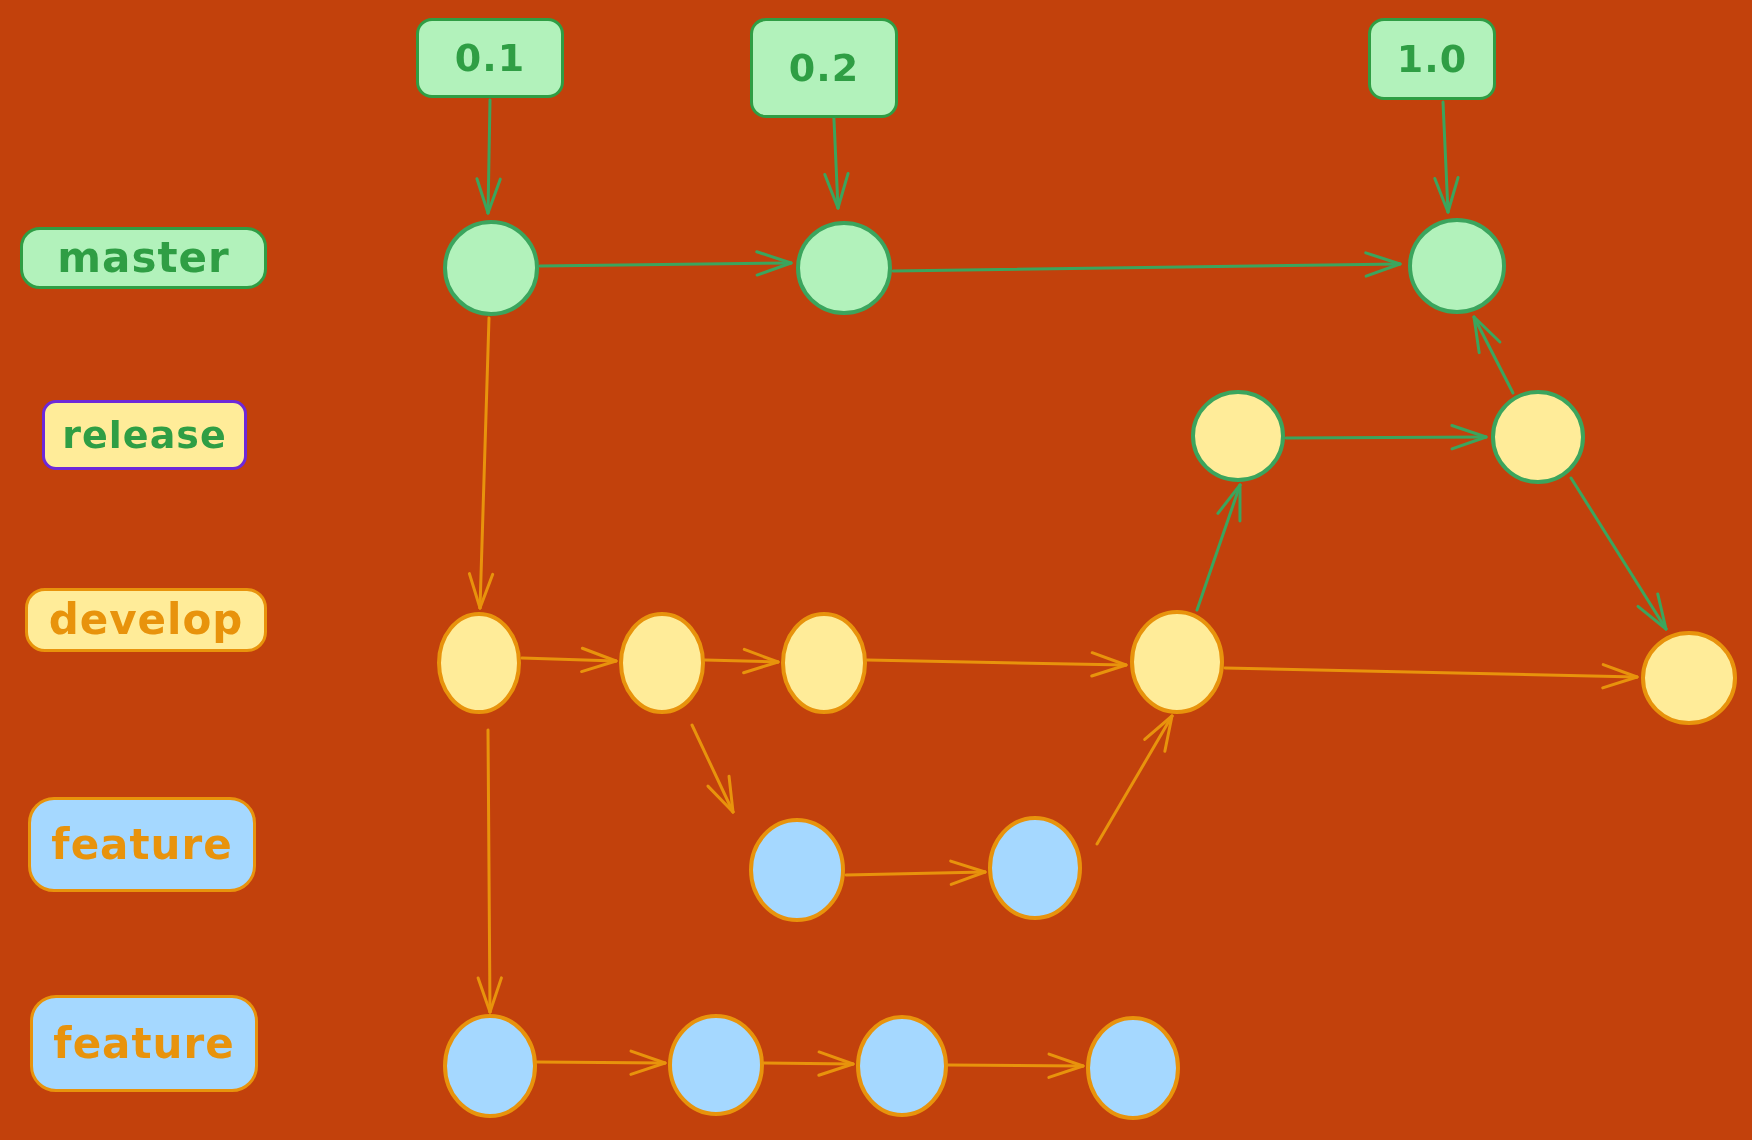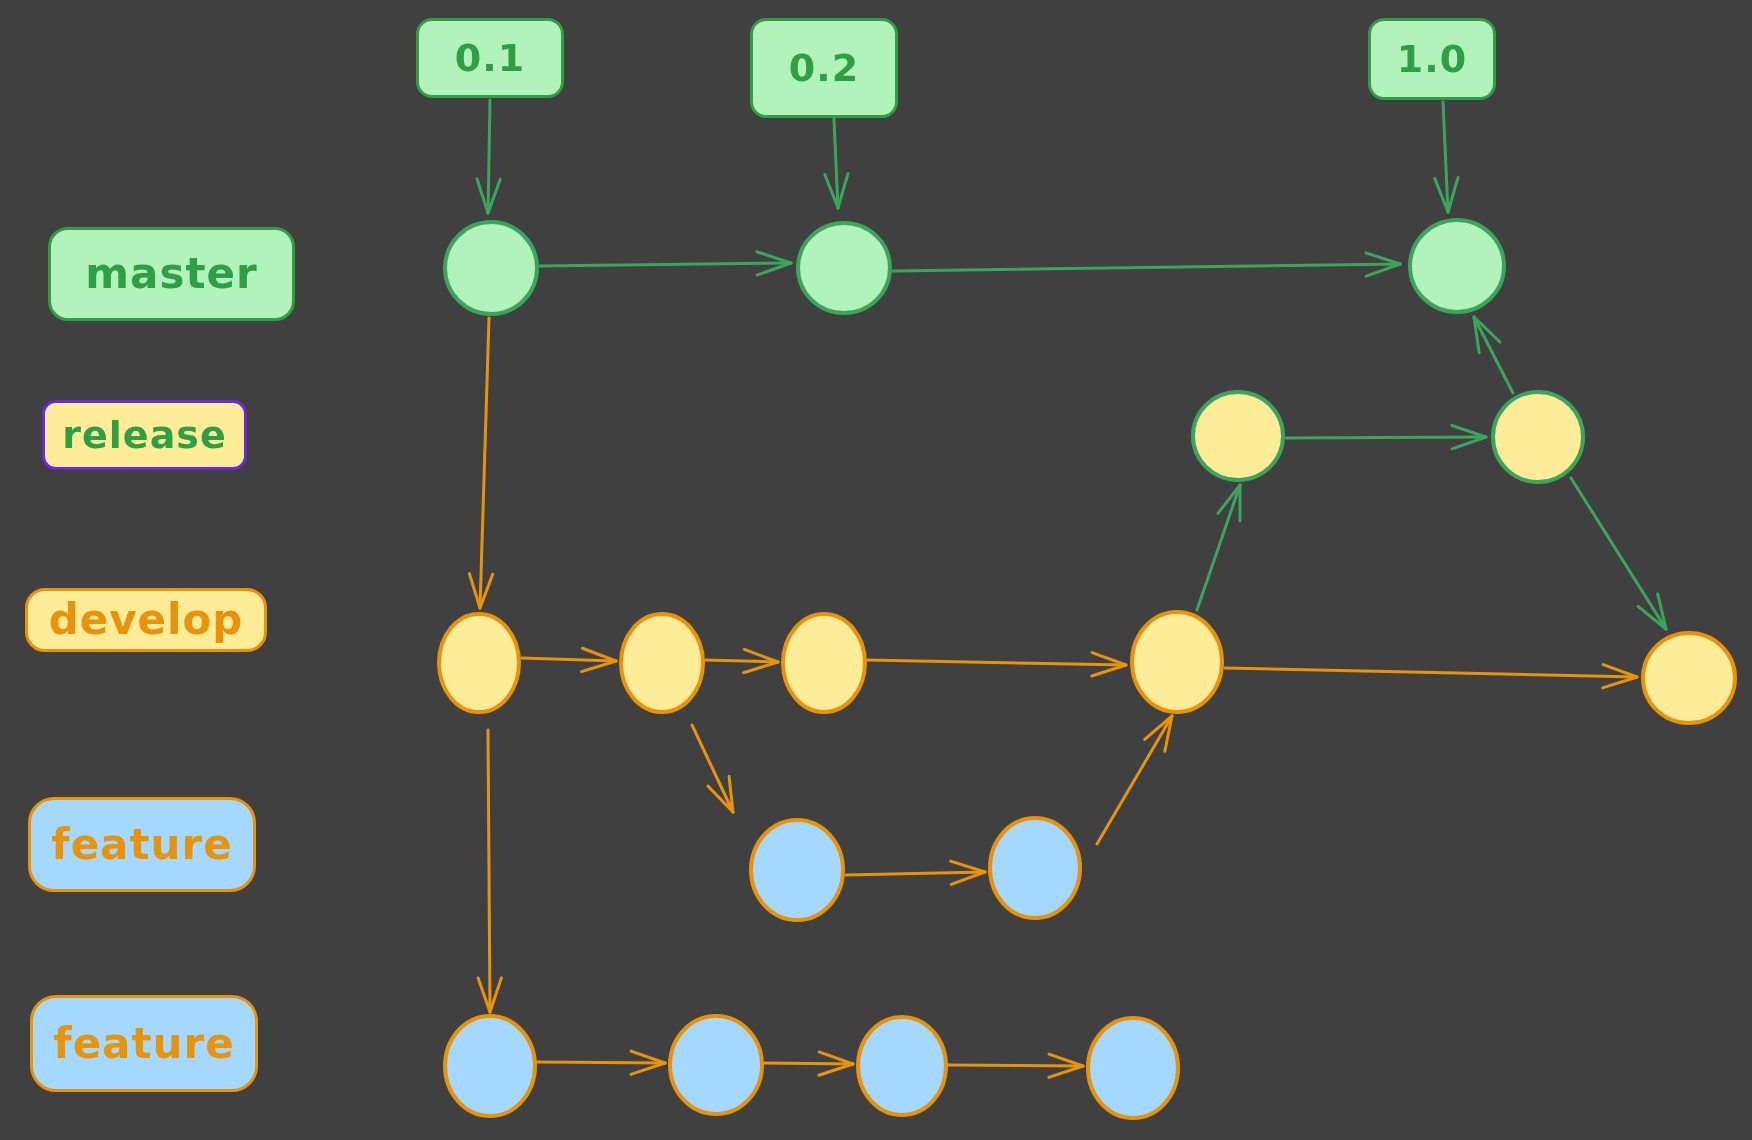--- a/index.html
+++ b/index.html
@@ -1,20 +1,20 @@
 <!DOCTYPE html>
 <html><head>
 <meta charset="utf-8">
 <style>
   html, body { margin: 0; padding: 0; background: #ffffff; }
   .canvas {
     position: relative;
     width: 1752px;
     height: 1140px;
-    background: #404040;
+    background: #c2410c;
     overflow: hidden;
     font-family: "DejaVu Sans", sans-serif;
     text-align: right;
   }
   #graph {
     position: absolute;
     left: 0; top: 0;
     width: 1752px; height: 1140px;
   }
   .box {
@@ -173,21 +173,21 @@
   <div class="box tag green-green" style="left:416px; top:18px; width:148px; height:80px;">
     <span>0.1</span>
   </div>
   <div class="box tag green-green" style="left:750px; top:18px; width:148px; height:100px;">
     <span>0.2</span>
   </div>
   <div class="box tag green-green" style="left:1368px; top:18px; width:128px; height:82px;">
     <span>1.0</span>
   </div>
 
-  <div class="box branch-label green-green" style="left:20px; top:227px; width:247px; height:94px;margin-left:28px;">
+  <div class="box branch-label green-green" style="left:20px; top:227px; width:247px; height:62px;">
     <span>master</span>
   </div>
   <div class="box branch-label yellow-green" style="left:42px; top:400px; width:205px; height:70px; font-size:38px; border-radius:14px;">
     <span>release</span>
   </div>
   <div class="box branch-label yellow-orange" style="left:25px; top:588px; width:242px; height:64px;">
     <span>develop</span>
   </div>
   <div class="box branch-label blue-orange" style="left:28px; top:797px; width:228px; height:95px; border-radius:26px;">
     <span>feature</span>

